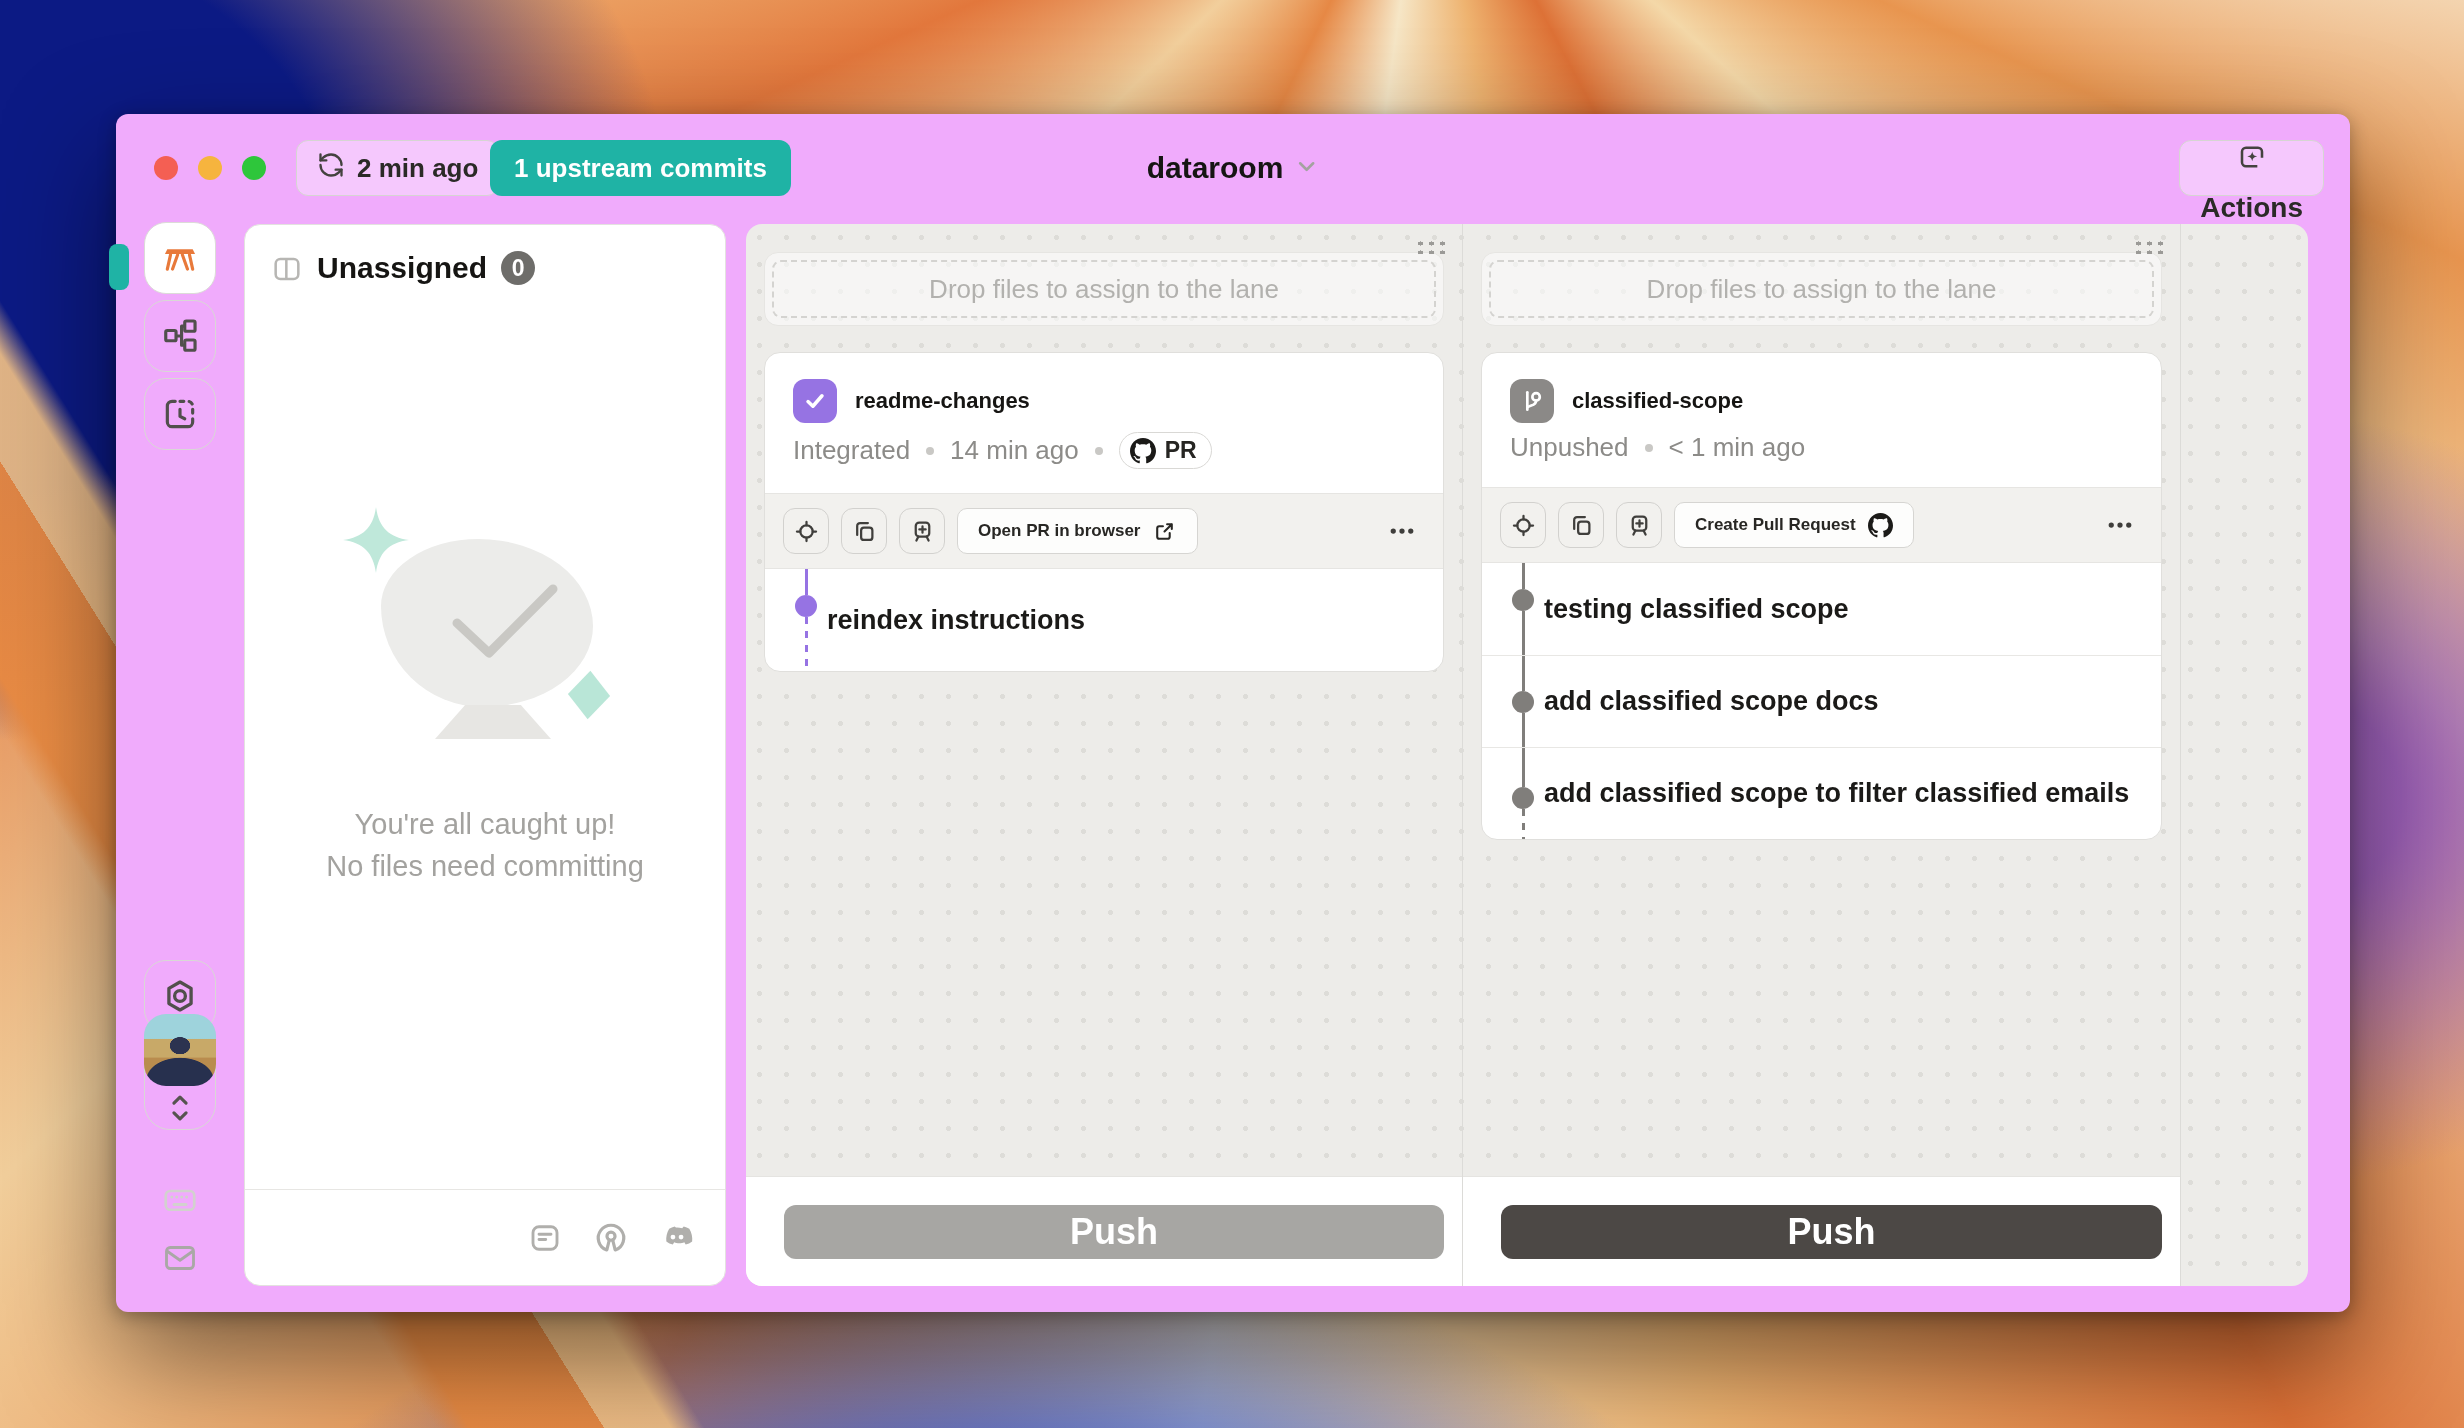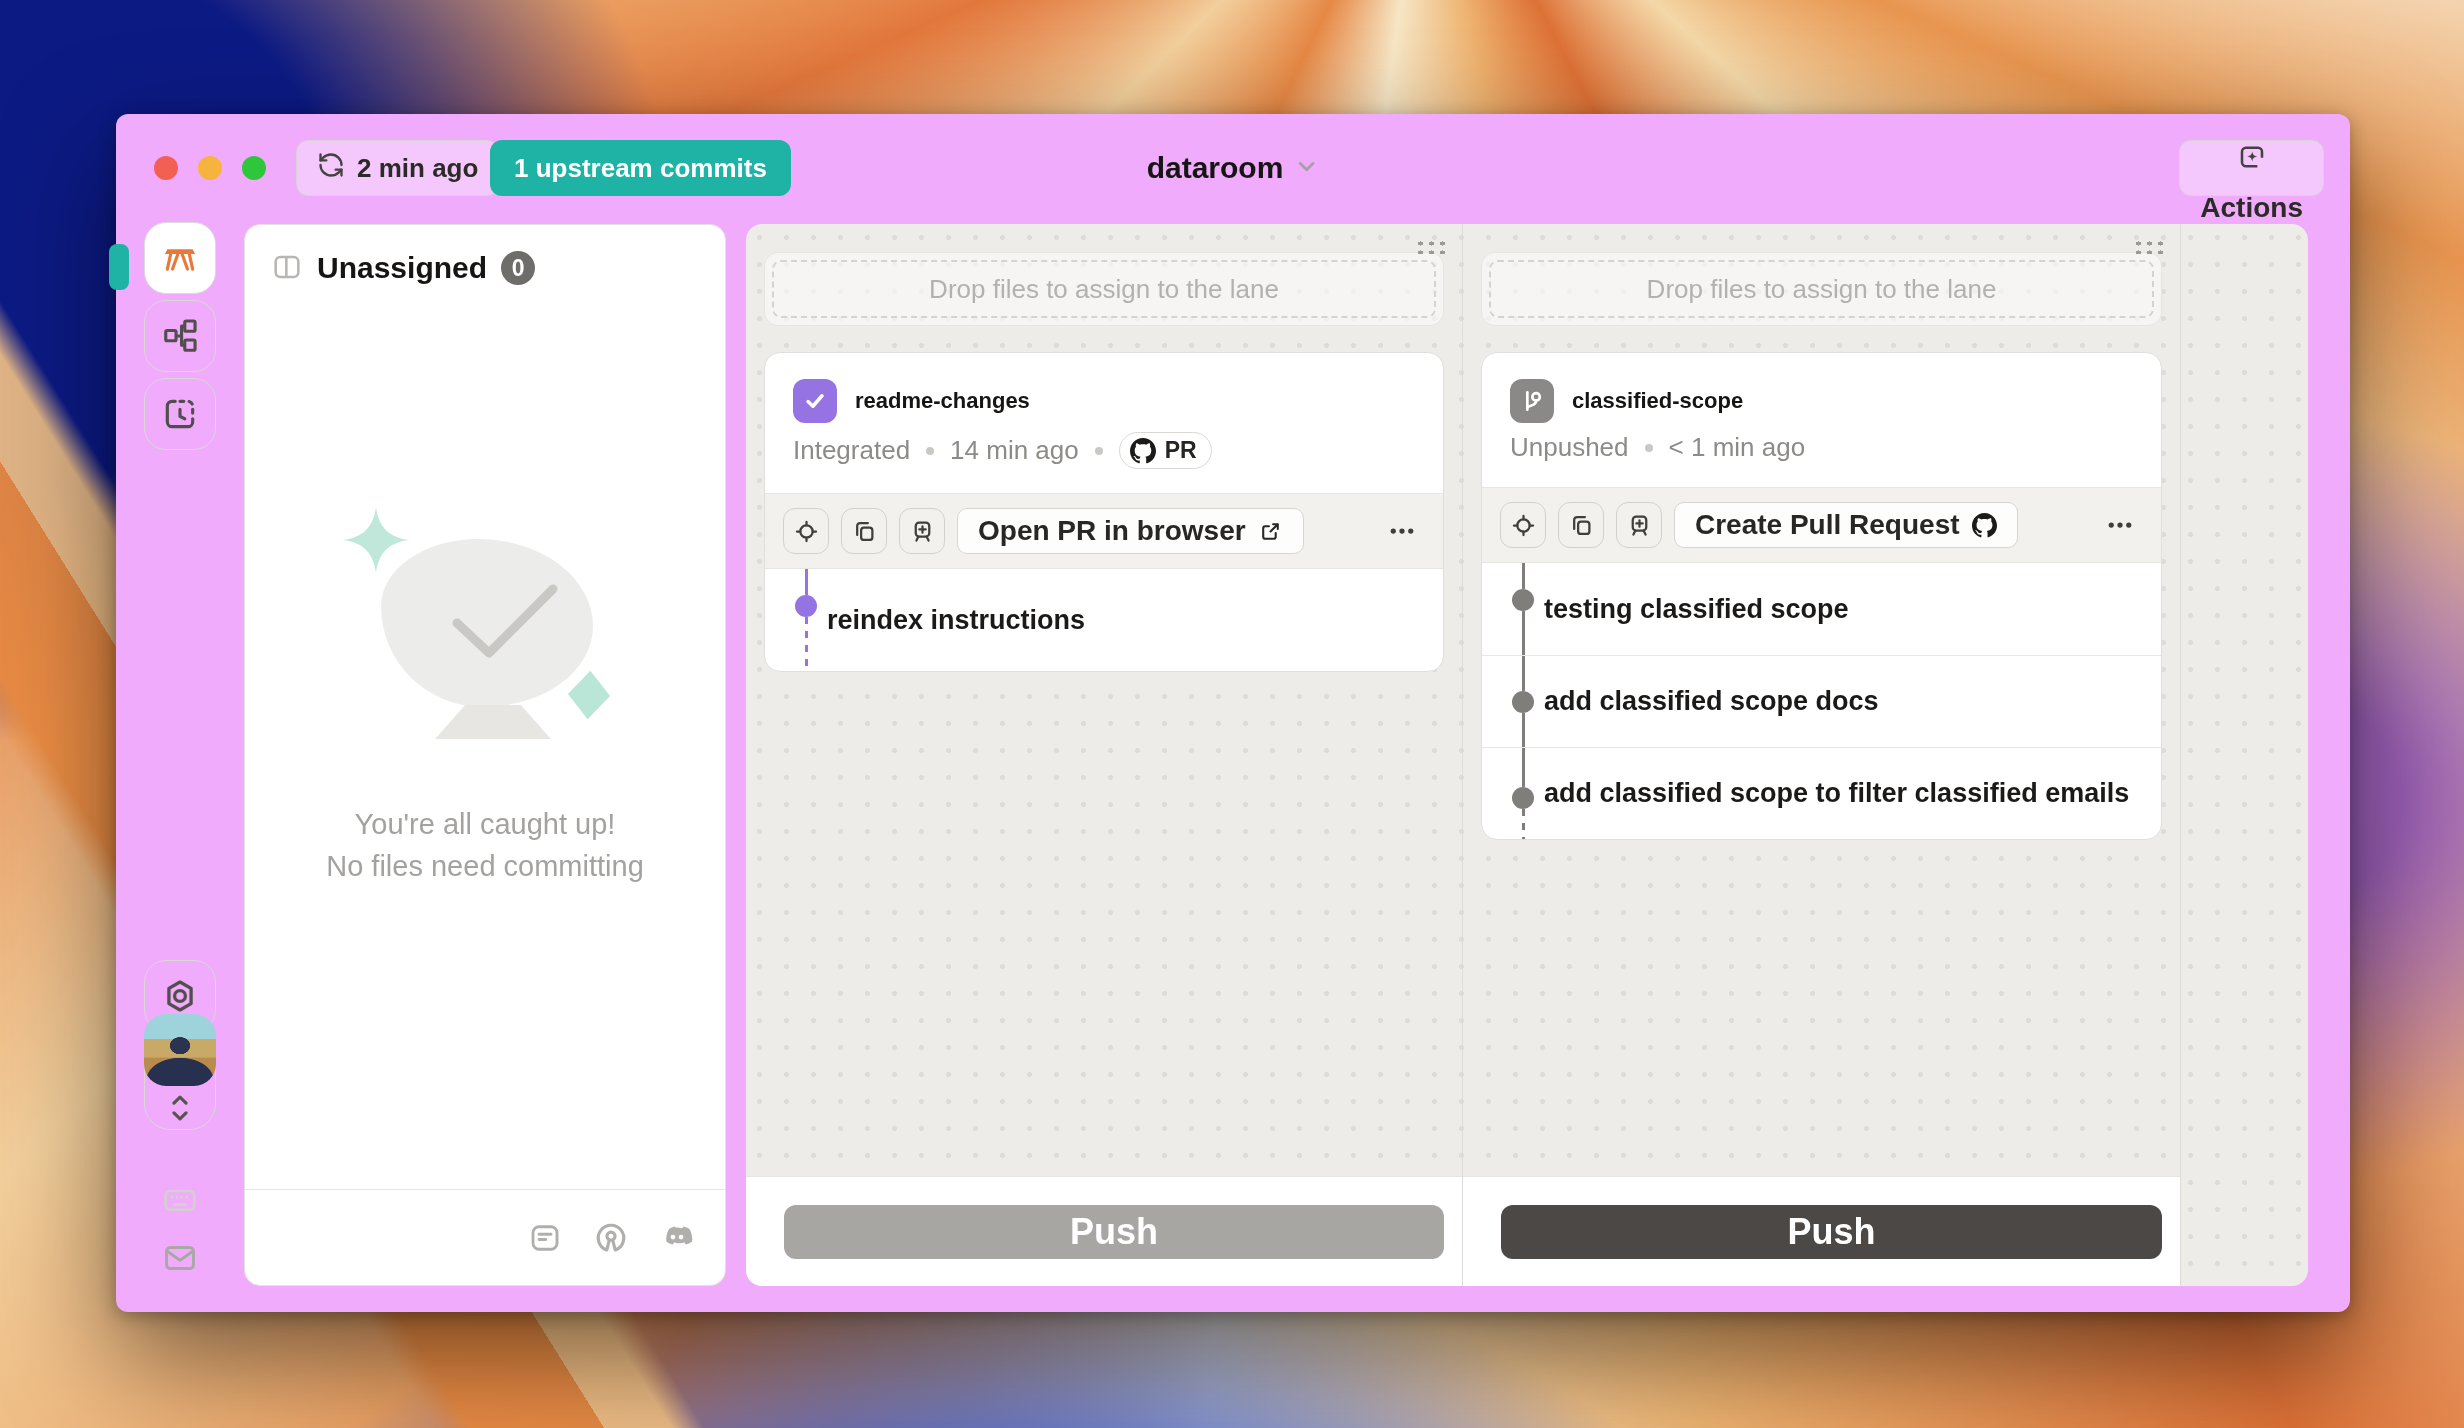--- a/index.html
+++ b/index.html
@@ -77,21 +77,21 @@
   .updown{ flex:1; display:flex; align-items:center; justify-content:center; color:#56544f; }
   .updown svg{ width:30px; height:34px; }
   .bare-ico{ position:absolute; left:46px; width:36px; height:36px; cursor:pointer; }
   .kb{ top:1068px; color:#d2d1ce; } .mail{ top:1126px; color:#a9a8a5; }
   .bare-ico svg{ width:36px; height:36px; }
   
   .panel{
     position:absolute; left:128px; top:110px; width:482px; height:1062px; background:#fff;
     border:1px solid #e3e2df; border-radius:16px; display:flex; flex-direction:column;
   }
-  .panel-head{ display:flex; align-items:flex-start; gap:14px; padding:26px 26px 10px; }
+  .panel-head{ display:flex; align-items:flex-end; gap:14px; padding:26px 26px 10px; }
   .panel-head svg{ width:32px; height:32px; color:#b7b6b3; }
   .panel-head .t{ font-size:30px; font-weight:700; color:var(--ink); }
   .badge0{
     width:34px; height:34px; border-radius:50%; background:#6e6d6a; color:#fff;
     font-size:23px; font-weight:700; display:flex; align-items:center; justify-content:center;
   }
   .panel-body{ flex:1; display:flex; flex-direction:column; align-items:center; justify-content:center; margin-top:-90px; }
   .illu{ position:relative; width:300px; height:250px; margin-bottom:46px; }
   .illu .star{ position:absolute; left:8px; top:0; width:66px; height:66px; color:#bfe8da; }
   .illu .blob{
@@ -158,21 +158,21 @@
     display:flex; align-items:center; gap:12px; padding:14px 18px;
     background:#f2f1ee; border-top:1px solid #e6e5e2; border-bottom:1px solid #e6e5e2;
   }
   .tool-btn{
     width:46px; height:46px; border:1.5px solid #d2d1ce; border-radius:12px; background:transparent;
     display:flex; align-items:center; justify-content:center; color:#403f3c; cursor:pointer;
   }
   .tool-btn svg{ width:27px; height:27px; }
   .main-btn{
     height:46px; border:1.5px solid var(--border); border-radius:10px; background:#fdfdfc;
-    display:flex; align-items:center; gap:12px; padding:0 20px; font-size:28px; font-weight:600;
+    display:flex; align-items:center; gap:12px; padding:0 20px; font-size:17px; font-weight:600;
     color:#282724; cursor:pointer;
   }
   .main-btn svg{ width:25px; height:25px; }
   .more-btn{ margin-left:auto; width:46px; height:46px; border:none; background:transparent; color:#3f3e3b; cursor:pointer; display:flex; align-items:center; justify-content:center; }
   .more-btn svg{ width:30px; height:30px; }
   .commit-row{ display:grid; grid-template-columns:62px 1fr; align-items:stretch; cursor:pointer; }
   .commit-row + .commit-row{ border-top:1px solid #e8e7e4; }
   .rail{ display:flex; flex-direction:column; align-items:center; margin-left:20px; }
   .seg{ width:3px; }
   .seg.solid-p{ background:var(--accent-purple); } .seg.solid-g{ background:var(--commit-gray); }

